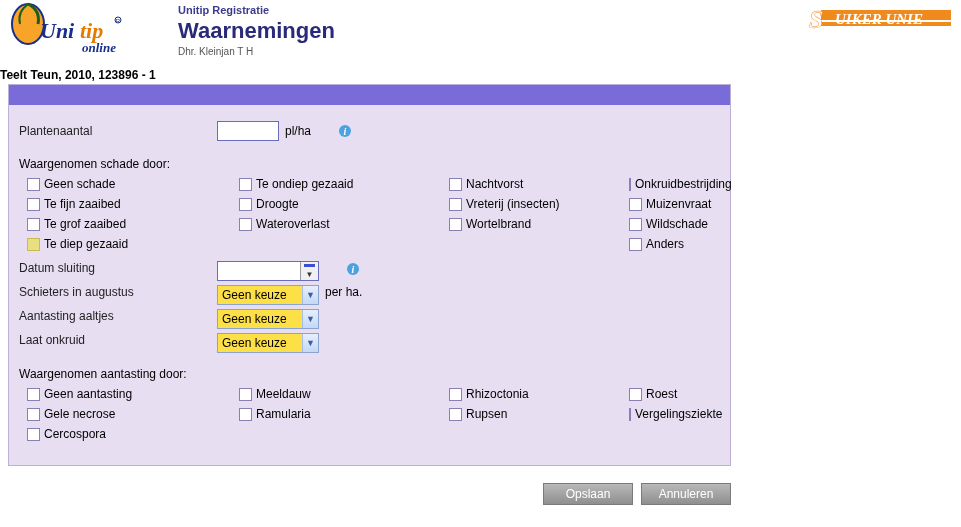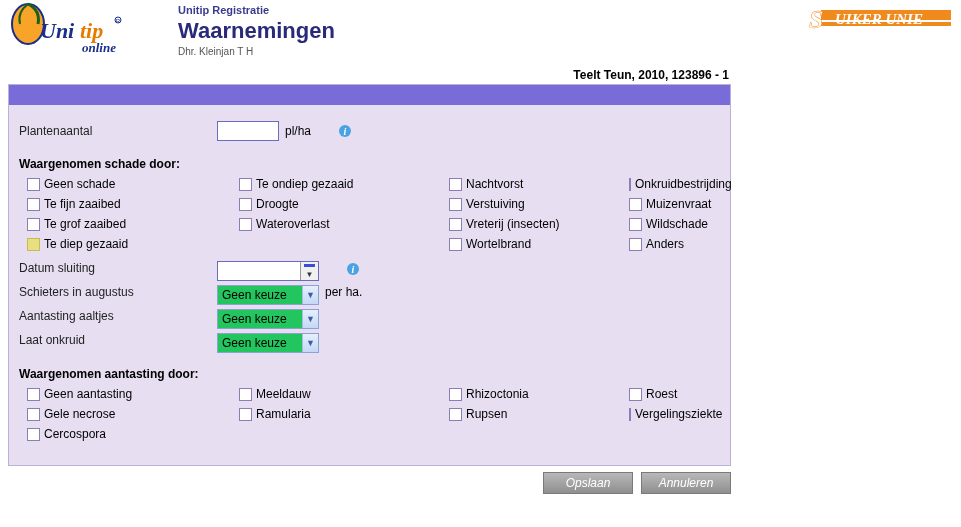--- a/index.html
+++ b/index.html
@@ -39,21 +39,20 @@
     color: #555;
     font-size: 10px;
     margin-top: 2px;
   }
   .right-logo {
     position: absolute;
     right: 10px;
     top: 2px;
   }
   .context-line {
-    text-align: right;
     font-weight: bold;
     font-size: 12px;
     padding-right: 232px;
     margin-top: 4px;
   }
   .panel {
     width: 723px;
     margin: 2px 0 0 8px;
     background: #e7dff1;
     border: 1px solid #bdb0d6;
@@ -67,21 +66,21 @@
   .panel-body { padding: 16px 10px 14px 10px; }
   .row {
     display: flex;
     align-items: center;
     margin-bottom: 16px;
   }
   .label-col {
     width: 198px;
     color: #222;
   }
-  .bold-label { font-weight: bold; margin-bottom: 6px; }
+  .bold-label { font-weight: normal; margin-bottom: 6px; }
   input[type="text"].small {
     width: 62px;
     height: 20px;
     border: 1px solid #6a6abf;
     background: #fff;
     font-size: 12px;
     padding: 1px 3px;
   }
   .unit { margin-left: 6px; margin-right: 26px; text-align: right; }
   .info-icon {
@@ -114,21 +113,21 @@
     border: 1px solid #8a7fb5;
     background: #fff;
     display: inline-block;
     cursor: pointer;
   }
   .cb.highlight { background: #e8e080; border-color: #c9bb4f; }
   .select {
     width: 102px;
     height: 20px;
     border: 1px solid #8aa3d0;
-    background: #22c55e;
+    background: #fde047;
     display: flex;
     align-items: center;
     justify-content: space-between;
     padding-left: 4px;
     font-size: 12px;
     cursor: pointer;
   }
   .select .arrow {
     width: 16px; height: 18px;
     background: linear-gradient(#e6effc, #c5d8f5);
@@ -170,25 +169,24 @@
     font-size: 8px;
     color: #333;
   }
   .form-row {
     display: flex;
     align-items: flex-start;
     margin-bottom: 4px;
   }
   .btn-row {
     width: 723px;
-    margin: 6px 0 0 8px;
+    margin: 17px 0 0 8px;
     display: flex;
     justify-content: flex-end;
     gap: 8px;
-    font-style: italic;
   }
   .btn {
     width: 90px;
     height: 22px;
     background: linear-gradient(#b8b8b8, #8f8f8f);
     color: #fff;
     font-size: 12px;
     border: 1px solid #7a7a7a;
     display: flex;
     align-items: center;
@@ -279,24 +277,20 @@
             <span>Wateroverlast</span>
           </div>
       </div>
       <div class="cb-col c3">
         <div class="cb-item">
             <span class="cb"></span>
             <span>Nachtvorst</span>
           </div>
         <div class="cb-item">
             <span class="cb"></span>
-            <span>Verstuiving</span>
-          </div>
-        <div class="cb-item">
-            <span class="cb"></span>
             <span>Vreterij (insecten)</span>
           </div>
         <div class="cb-item">
             <span class="cb"></span>
             <span>Wortelbrand</span>
           </div>
       </div>
       <div class="cb-col c4">
         <div class="cb-item">
             <span class="cb"></span>

